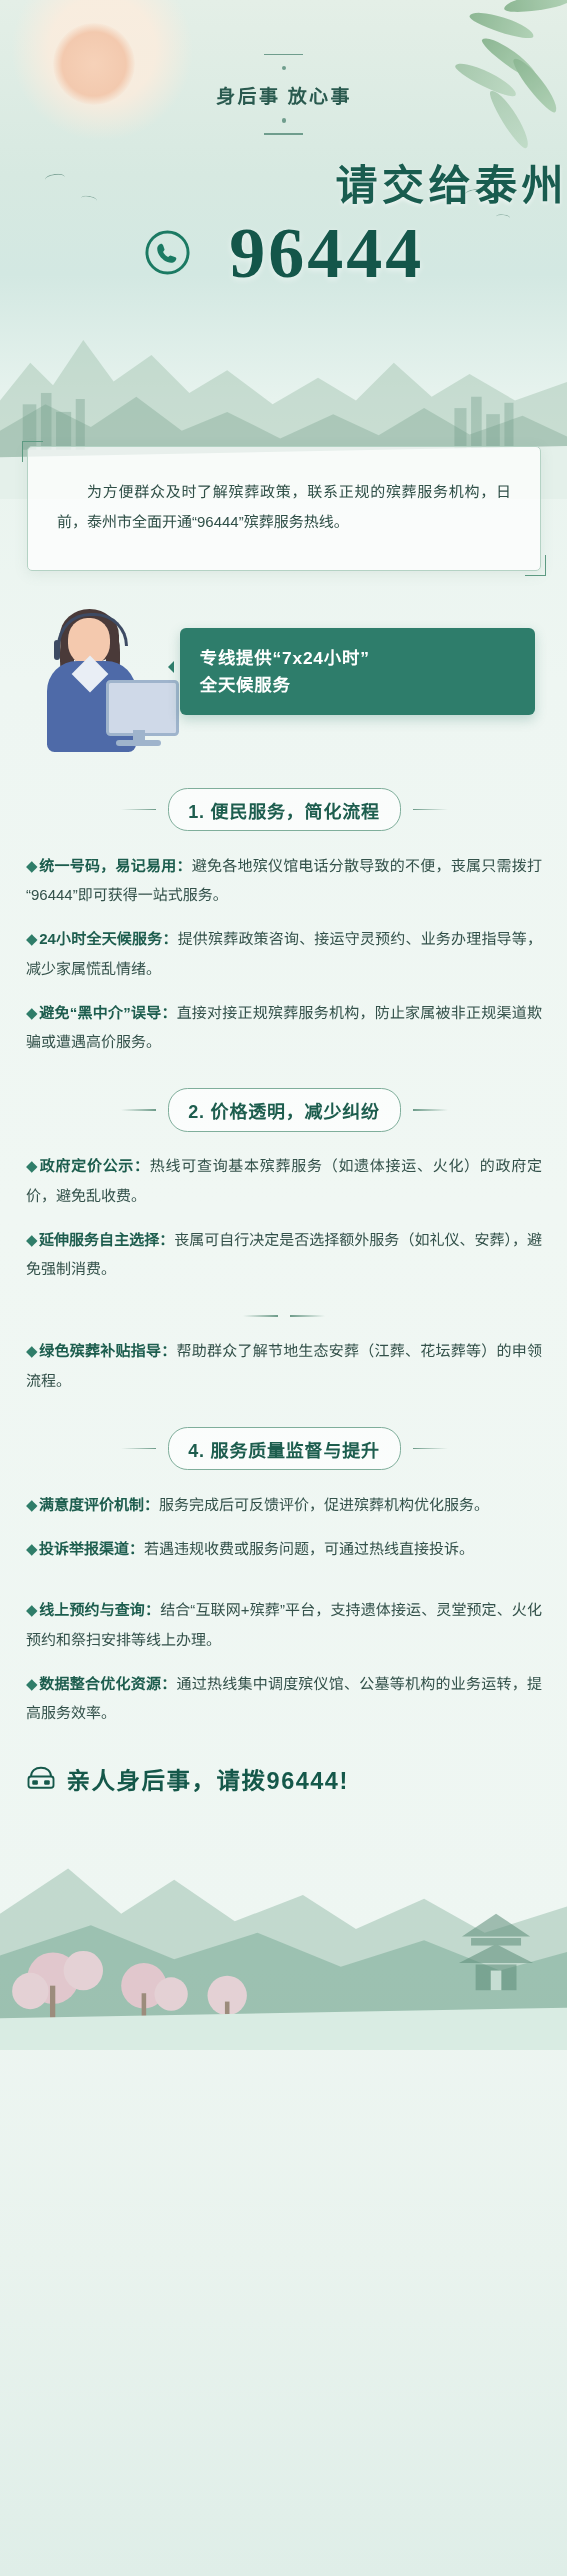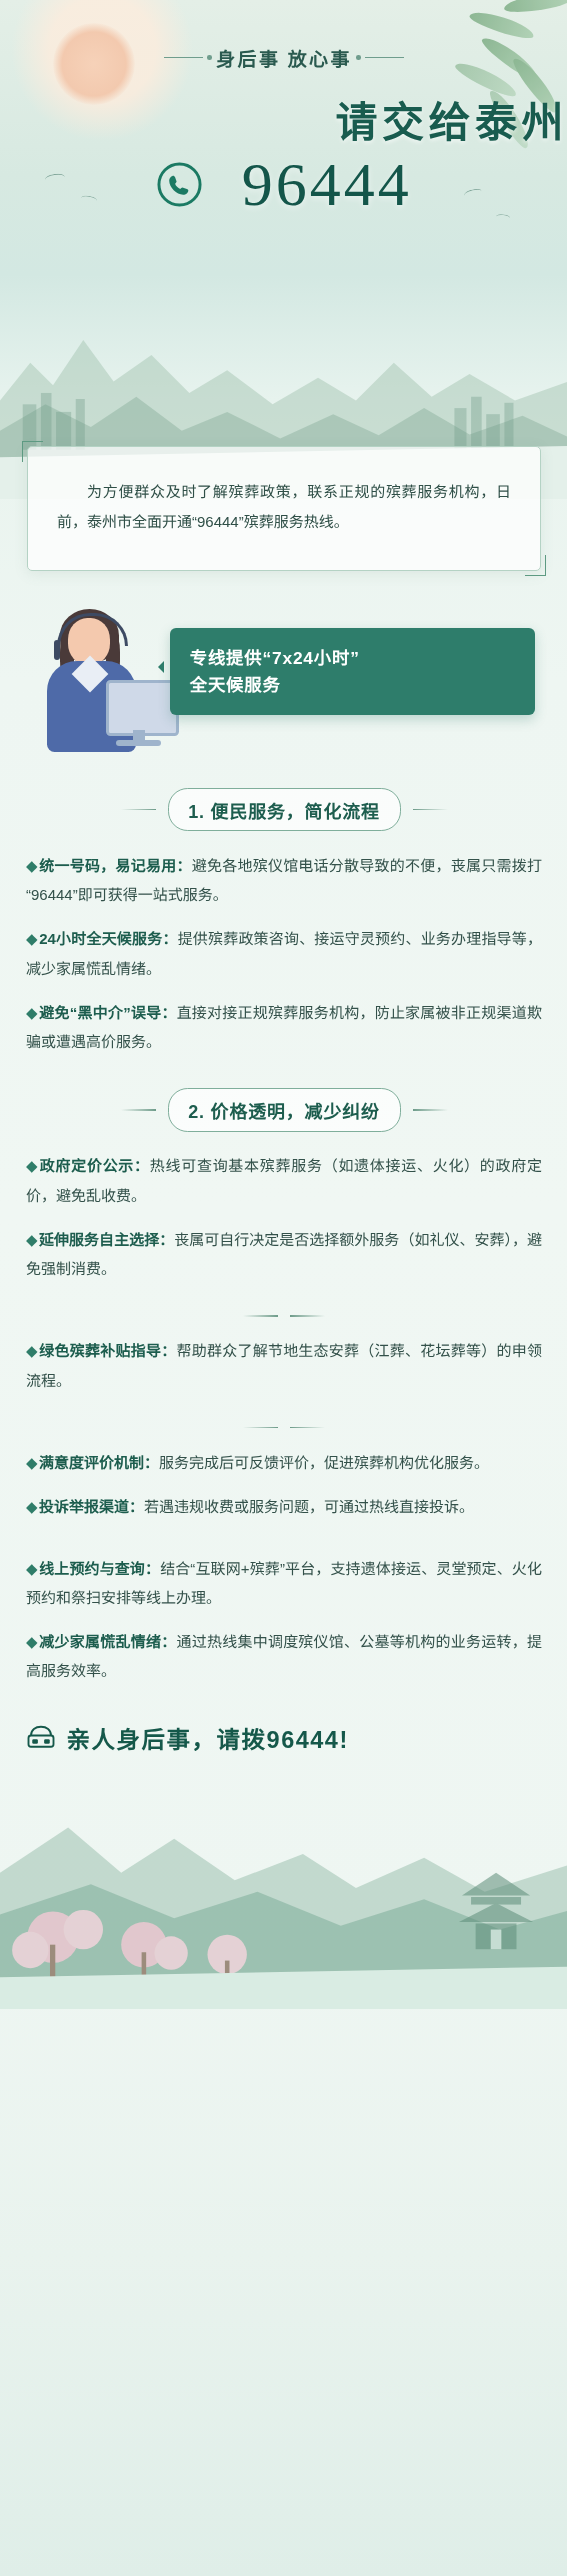--- a/index.html
+++ b/index.html
@@ -80,20 +80,21 @@
     z-index: 5;
   }
   .hero-sub {
     display: inline-flex;
     align-items: center;
     gap: 10.6px;
     color: #2a5a4f;
     font-size: 19px;
     letter-spacing: 2.3px;
     font-weight: bold;
+    flex-direction: column;
   }
   .hero-sub .dash {
     display: inline-block;
     width: 39px; height: 1.5px;
     background: #6f9d8d;
   }
   .hero-sub .dot {
     display:inline-block;
     width:4.5px;height:4.5px;border-radius:50%;
     background:#6f9d8d;
@@ -119,22 +120,22 @@
     gap: 10.6px;
     margin-top: 4.5px;
   }
   .phone-icon {
     width: 47px; height: 47px;
     color: #1b7a63;
     flex: none;
   }
   .hero-number {
     color: #14564a;
-    font-size: 62px;
-    font-weight: normal;
+    font-size: 72px;
+    font-weight: bold;
     letter-spacing: 3px;
     line-height: 1;
     font-family: "Liberation Serif", "DejaVu Serif", serif;
     text-shadow: 0 1.5px 6px rgba(255,255,255,.55);
     margin-left: 28px;
   }
   .birds { position:absolute; z-index:4; }
   .bird {
     position: absolute;
     width: 19.7px; height: 7.6px;
@@ -249,21 +250,21 @@
   .op-stand {
     position: absolute; left: 112px; top: 123px;
     width: 12px; height: 12px; background: #9fb4cc;
   }
   .op-base {
     position: absolute; left: 95px; top: 133px;
     width: 45px; height: 6px; background: #9fb4cc; border-radius: 3px;
   }
   .bubble {
     position: absolute;
-    left: 170px; top: 21px;
+    left: 180px; top: 21px;
     right: 33px;
     background: #2e7d6b;
     border-radius: 6px;
     padding: 16.6px 19.7px;
     color: #fff;
     box-shadow: 0 4.5px 12px rgba(46,125,107,.25);
   }
   .bubble:after {
     content: "";
     position: absolute;
@@ -475,36 +476,37 @@
         <i class="bar right"></i>
       </div>
       <p class="item">
         <span class="dia">◆</span><span class="lead">绿色殡葬补贴指导：</span><span>帮助群众了解节地生态安葬（江葬、花坛葬等）的申领流程。</span>
       </p>
     </div>
 
     <div class="section">
       <div class="sec-head">
         <i class="bar"></i>
+        <div class="sec-title">4. 服务质量监督与提升</div>
         <i class="bar right"></i>
       </div>
       <p class="item">
         <span class="dia">◆</span><span class="lead">满意度评价机制：</span><span>服务完成后可反馈评价，促进殡葬机构优化服务。</span>
       </p>
       <p class="item">
         <span class="dia">◆</span><span class="lead">投诉举报渠道：</span><span>若遇违规收费或服务问题，可通过热线直接投诉。</span>
       </p>
     </div>
 
     <div class="section">
       <p class="item">
         <span class="dia">◆</span><span class="lead">线上预约与查询：</span><span>结合“互联网+殡葬”平台，支持遗体接运、灵堂预定、火化预约和祭扫安排等线上办理。</span>
       </p>
       <p class="item">
-        <span class="dia">◆</span><span class="lead">减少家属慌乱情绪：</span><span>通过热线集中调度殡仪馆、公墓等机构的业务运转，提高服务效率。</span>
+        <span class="dia">◆</span><span class="lead">数据整合优化资源：</span><span>通过热线集中调度殡仪馆、公墓等机构的业务运转，提高服务效率。</span>
       </p>
     </div>
 
     <div class="cta">
       <svg viewBox="0 0 48 48" aria-hidden="true">
         <rect x="4" y="20" width="40" height="18" rx="4" fill="none" stroke="currentColor" stroke-width="3"></rect>
         <path d="M8 20c0-9 7-14 16-14s16 5 16 14" fill="none" stroke="currentColor" stroke-width="3"></path>
         <rect x="10" y="26" width="9" height="7" rx="2" fill="currentColor"></rect>
         <rect x="29" y="26" width="9" height="7" rx="2" fill="currentColor"></rect>
       </svg>

